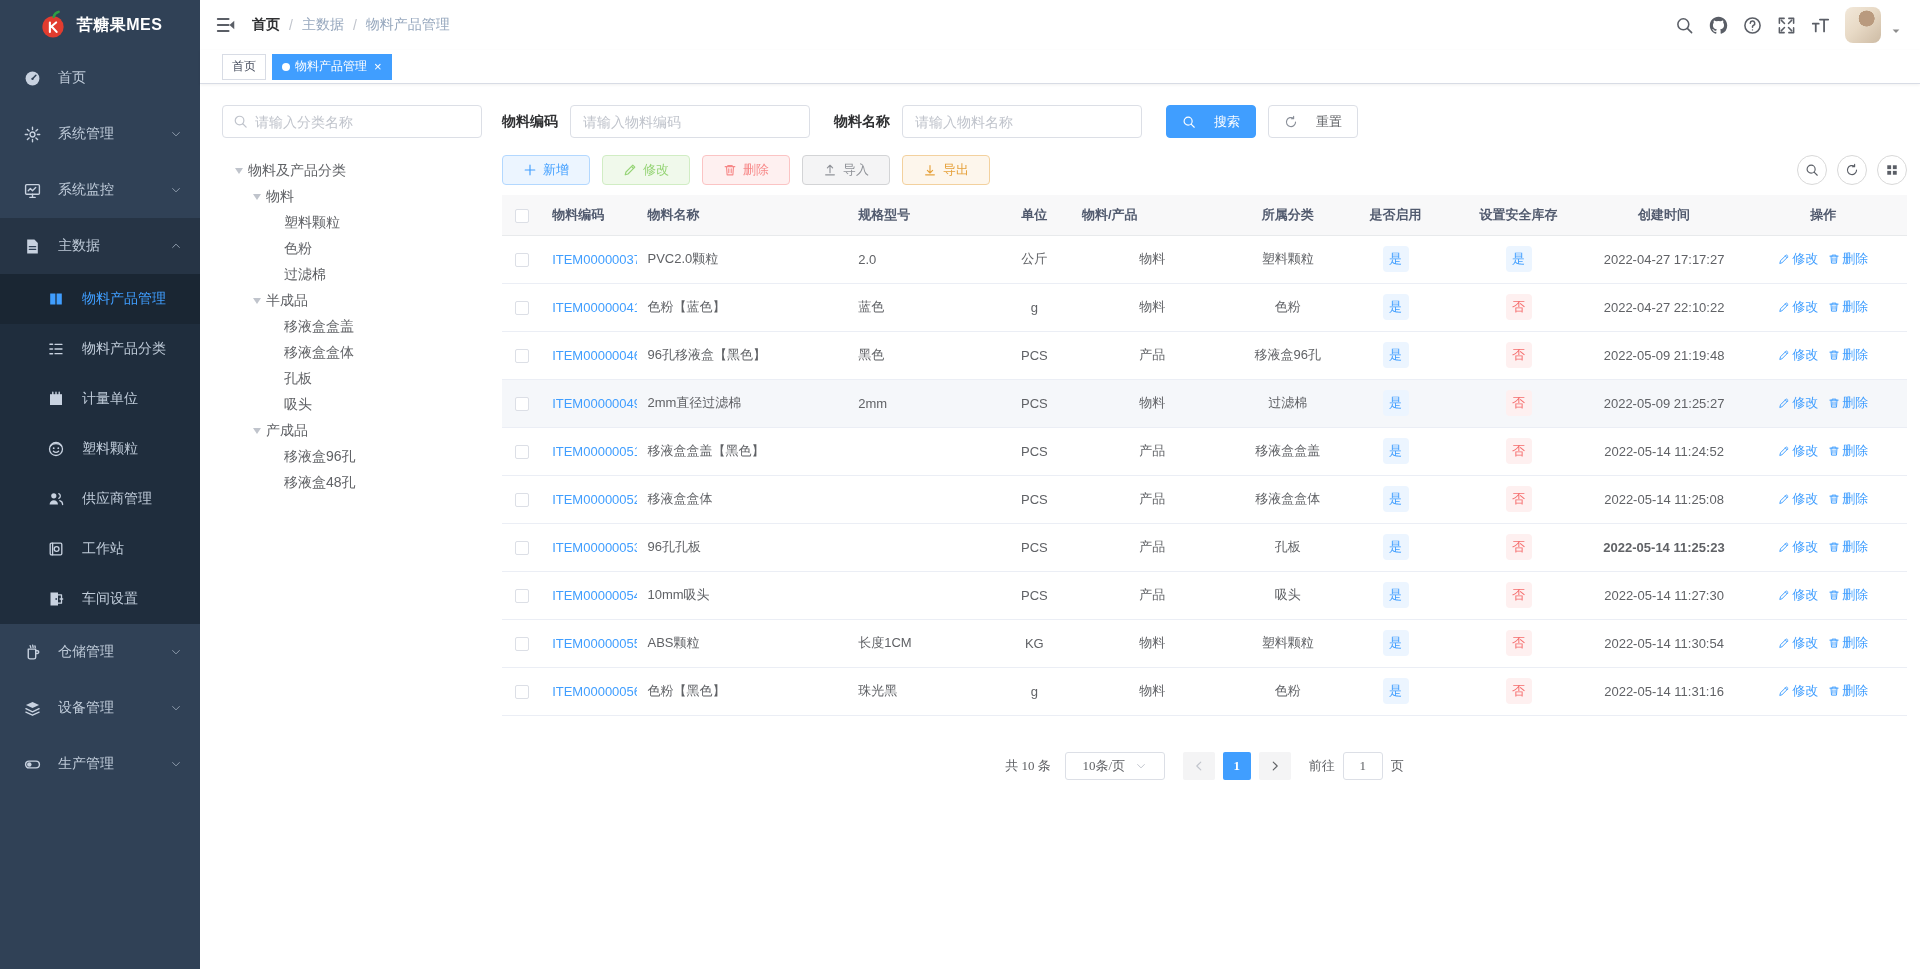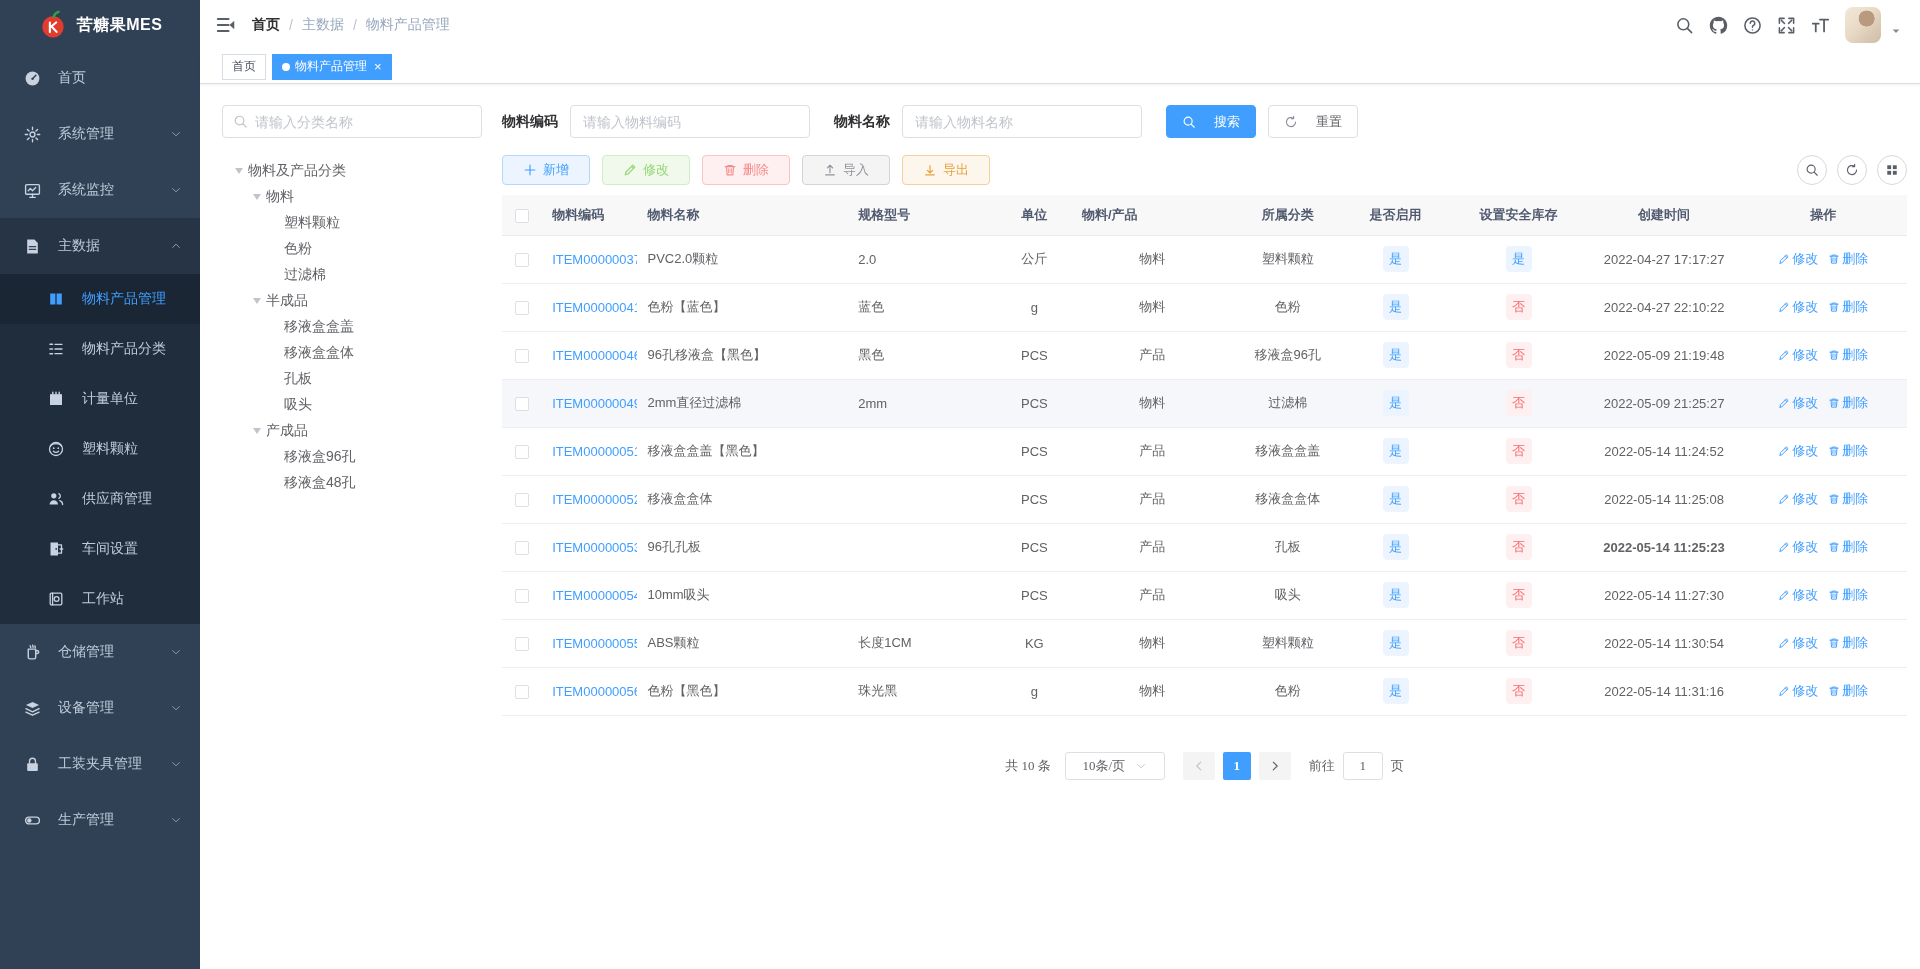--- a/index.html
+++ b/index.html
@@ -217,37 +217,37 @@
                 <circle cx="5.8" cy="4.8" r="2.6" fill="currentColor" stroke="none"></circle>
                 <path d="M1.6 13.5c0-2.7 1.9-4.3 4.2-4.3s4.2 1.6 4.2 4.3z" fill="currentColor" stroke="none"></path>
                 <path d="M10.8 2.7a2.5 2.5 0 0 1 0 4.6M11.8 9.6c1.7.5 2.8 1.9 2.8 3.9"></path>
               </svg>
             </span>
             <span>供应商管理</span>
           </div>
           <div class="sub-item">
             <span class="mi-icon">
               <svg viewBox="0 0 16 16" width="1em" height="1em" fill="none" stroke="currentColor" stroke-width="1.3" stroke-linecap="round" stroke-linejoin="round" style="display:block">
+                <rect x="2.2" y="2.2" width="11.6" height="11.6" rx="1.2"></rect>
+                <circle cx="8.6" cy="8" r="2.4"></circle>
+                <path d="M4.6 2.2v11.6"></path>
+              </svg>
+            </span>
+            <span>工作站</span>
+          </div>
+          <div class="sub-item">
+            <span class="mi-icon">
+              <svg viewBox="0 0 16 16" width="1em" height="1em" fill="none" stroke="currentColor" stroke-width="1.3" stroke-linecap="round" stroke-linejoin="round" style="display:block">
                 <path d="M2.5 1.5h7.5v13H2.5z" fill="currentColor" stroke="none"></path>
                 <path d="M10 3.8h3.5v8.4H10M12 8h2.7"></path>
                 <circle cx="8.2" cy="8" r="0.9" fill="#304156" stroke="none"></circle>
               </svg>
             </span>
             <span>车间设置</span>
           </div>
-          <div class="sub-item">
-            <span class="mi-icon">
-              <svg viewBox="0 0 16 16" width="1em" height="1em" fill="none" stroke="currentColor" stroke-width="1.3" stroke-linecap="round" stroke-linejoin="round" style="display:block">
-                <rect x="2.2" y="2.2" width="11.6" height="11.6" rx="1.2"></rect>
-                <circle cx="8.6" cy="8" r="2.4"></circle>
-                <path d="M4.6 2.2v11.6"></path>
-              </svg>
-            </span>
-            <span>工作站</span>
-          </div>
         </div>
         <div class="menu-item">
           <span class="mi-icon">
             <svg viewBox="0 0 16 16" width="1em" height="1em" fill="none" stroke="currentColor" stroke-width="1.3" stroke-linecap="round" stroke-linejoin="round" style="display:block">
               <path d="M4 4.8h7v7.6a1.6 1.6 0 0 1-1.6 1.6H5.6A1.6 1.6 0 0 1 4 12.4z"></path>
               <path d="M11 6.3h1.6a1.3 1.3 0 0 1 0 2.6H11M5.8 1.5l.6 1.8M8.2 1.2l.4 2M10.3 1.8l.3 1.5"></path>
             </svg>
           </span>
           <span>仓储管理</span>
           <span class="mi-arrow">
@@ -257,34 +257,20 @@
           </span>
         </div>
         <div class="menu-item">
           <span class="mi-icon">
             <svg viewBox="0 0 16 16" width="1em" height="1em" fill="none" stroke="currentColor" stroke-width="1.3" stroke-linecap="round" stroke-linejoin="round" style="display:block">
               <path d="M8 1.8l6.2 2.9L8 7.6 1.8 4.7z" fill="currentColor" stroke="none"></path>
               <path d="M1.8 8.2L8 11.1l6.2-2.9M1.8 11.4L8 14.3l6.2-2.9"></path>
             </svg>
           </span>
           <span>设备管理</span>
-          <span class="mi-arrow">
-            <svg viewBox="0 0 16 16" width="1em" height="1em" fill="none" stroke="currentColor" stroke-width="1.3" stroke-linecap="round" stroke-linejoin="round" style="display:block">
-              <path d="M3.5 6l4.5 4.5L12.5 6"></path>
-            </svg>
-          </span>
-        </div>
-        <div class="menu-item">
-          <span class="mi-icon">
-            <svg viewBox="0 0 16 16" width="1em" height="1em" fill="none" stroke="currentColor" stroke-width="1.3" stroke-linecap="round" stroke-linejoin="round" style="display:block">
-              <rect x="3" y="6.8" width="10" height="7.4" rx="1" fill="currentColor" stroke="none"></rect>
-              <path d="M5.2 6.8V4.9a2.8 2.8 0 0 1 5.6 0v1.9"></path>
-            </svg>
-          </span>
-          <span>工装夹具管理</span>
           <span class="mi-arrow">
             <svg viewBox="0 0 16 16" width="1em" height="1em" fill="none" stroke="currentColor" stroke-width="1.3" stroke-linecap="round" stroke-linejoin="round" style="display:block">
               <path d="M3.5 6l4.5 4.5L12.5 6"></path>
             </svg>
           </span>
         </div>
         <div class="menu-item">
           <span class="mi-icon">
             <svg viewBox="0 0 16 16" width="1em" height="1em" fill="none" stroke="currentColor" stroke-width="1.3" stroke-linecap="round" stroke-linejoin="round" style="display:block">
               <rect x="1.5" y="4.8" width="13" height="6.4" rx="3.2"></rect>

